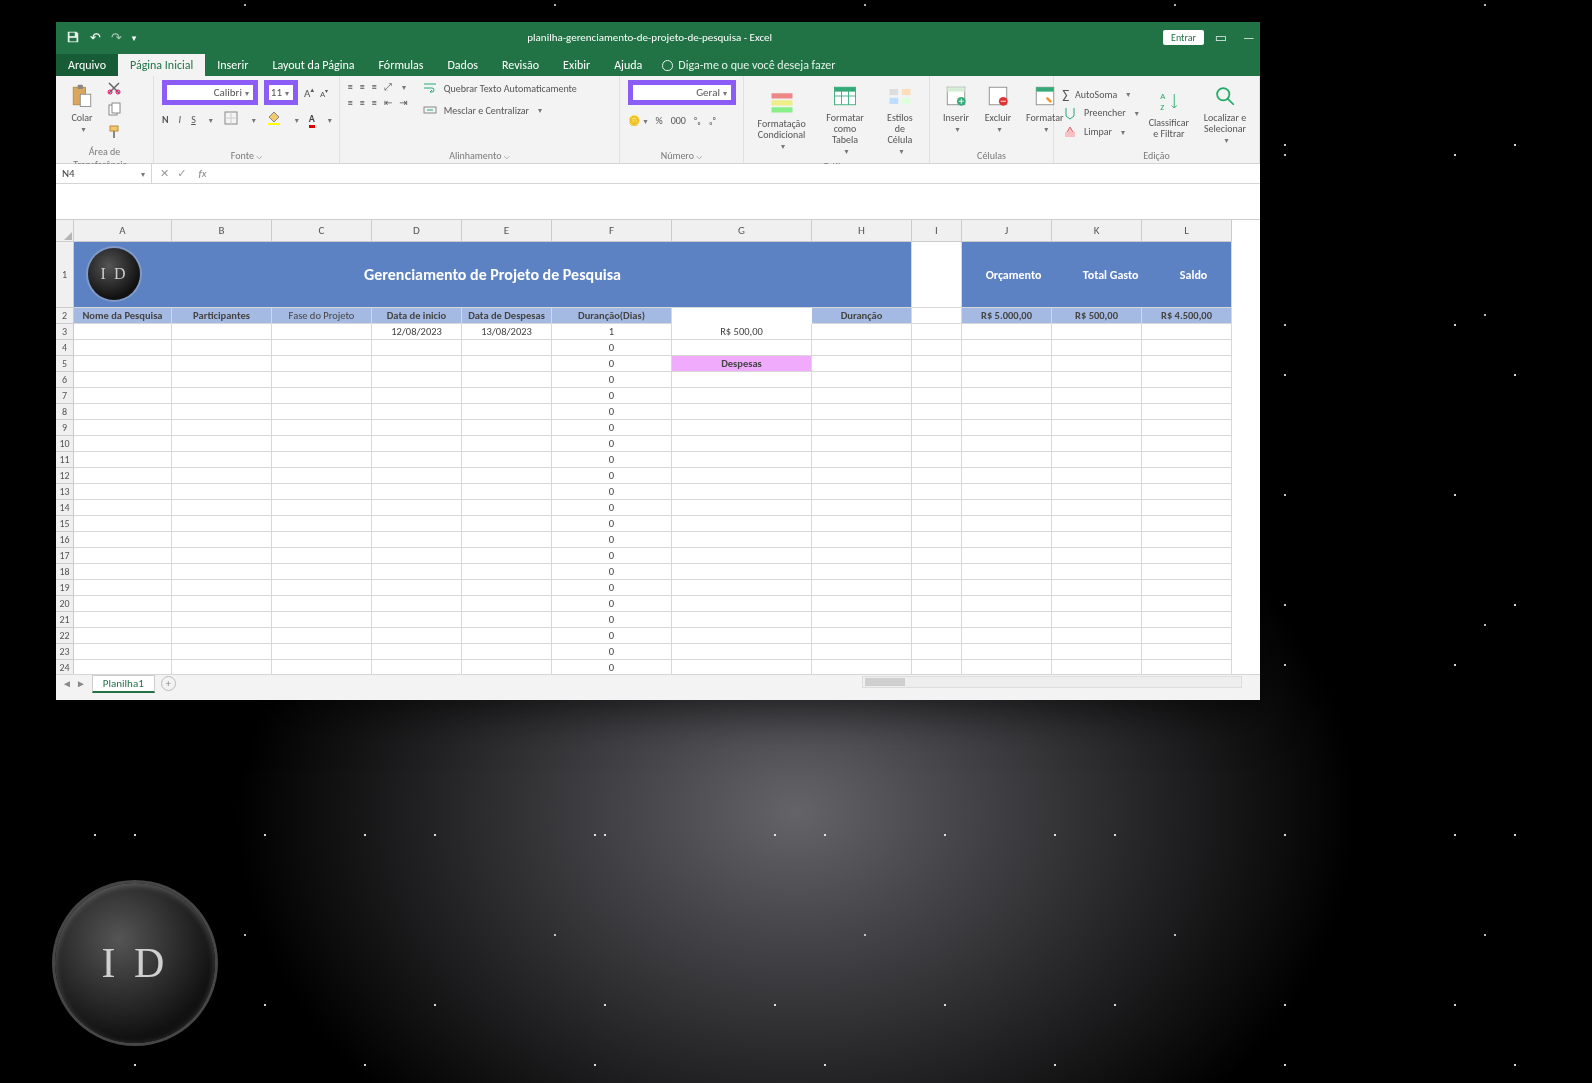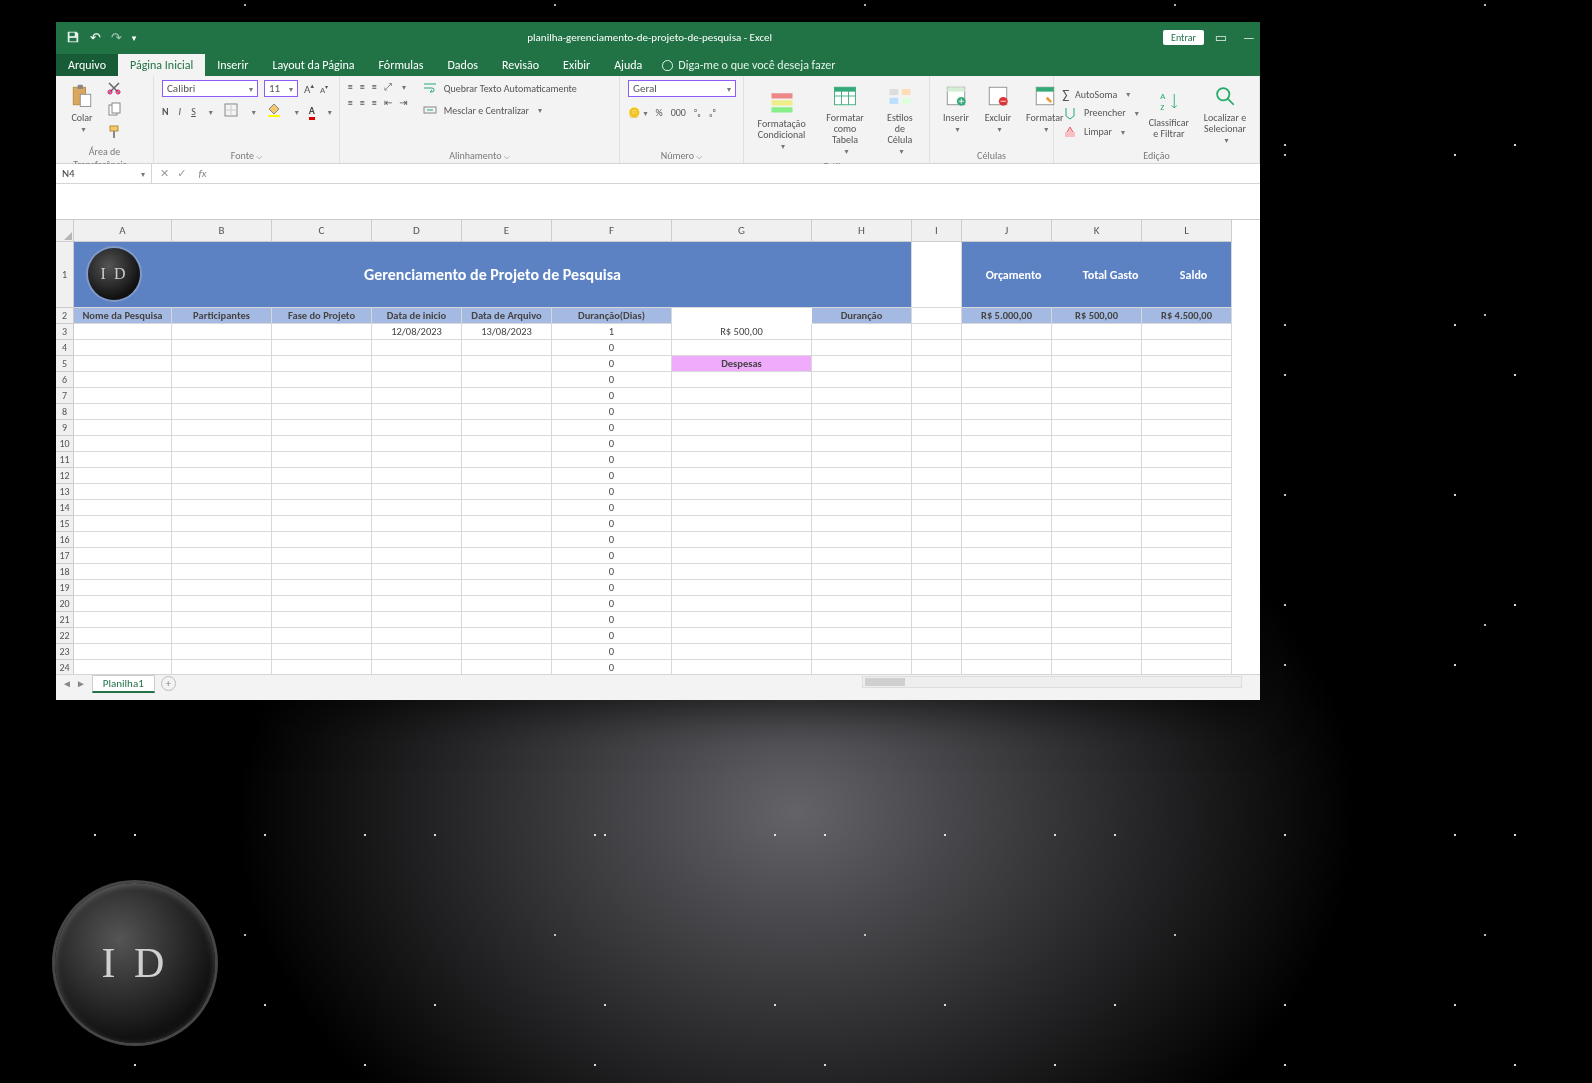--- a/index.html
+++ b/index.html
@@ -30,21 +30,21 @@
 .tab.active{background:#f3f3f3;color:#217346;}
 .tellme{display:flex;align-items:center;gap:5px;color:#e4f3ea;padding:0 8px 4px;}
 .bulb{width:11px;height:11px;border:1.2px solid #e4f3ea;border-radius:50% 50% 45% 45%;display:inline-block;}
 .ribbon{height:88px;background:#f3f3f3;border-bottom:1px solid #d5d5d5;display:flex;font-size:10px;color:#555;}
 .group{border-right:1px solid #e1e1e1;display:flex;flex-direction:column;justify-content:space-between;padding:4px 8px 1px;}
 .glabel{text-align:center;font-size:10px;color:#7a7a7a;padding-top:2px;}
 .row{display:flex;align-items:center;gap:6px;}
 .bigbtn{display:flex;flex-direction:column;align-items:center;justify-content:center;gap:2px;font-size:10px;text-align:center;line-height:1.1;padding:2px 4px;cursor:pointer;}
 .ic{width:16px;height:16px;display:inline-block;}
 .ic-lg{width:28px;height:28px;}
-.sel{border:1px solid #8b5cf6;background:#fff;padding:1px 4px;font-size:11px;display:flex;align-items:center;justify-content:space-between;}
+.sel{border:5px solid #8b5cf6;background:#fff;padding:1px 4px;font-size:11px;display:flex;align-items:center;justify-content:flex-end;}
 .dd{font-size:8px;color:#777;margin-left:3px;}
 .btn-col{display:flex;flex-direction:column;gap:3px;font-size:10px;}
 .nf{height:20px;background:#fff;border-bottom:1px solid #d5d5d5;display:flex;align-items:center;font-size:11px;}
 .namebox{width:96px;border-right:1px solid #d5d5d5;padding:0 6px;height:100%;display:flex;align-items:center;justify-content:space-between;}
 .fxbtns{display:flex;gap:8px;padding:0 8px;color:#999;}
 .fxlabel{font-style:italic;color:#888;padding:0 4px;}
 .fxbar{flex:1;}
 .fxexp{height:36px;background:#fff;border-bottom:1px solid #ccc;}
 .grid-wrap{flex:1;display:flex;overflow:hidden;}
 .corner{width:18px;height:22px;background:#f0f0f0;border-right:1px solid #ccc;border-bottom:1px solid #ccc;display:flex;align-items:flex-end;justify-content:flex-end;}
@@ -414,23 +414,23 @@
               <div class="cell" style="width:50px;"></div>
               <div class="cell" style="width:270px;background:#5c82c4;color:#fff;justify-content:space-around;font-weight:600;font-size:12px;">
                 <span>Orçamento</span>
                 <span>Total Gasto</span>
                 <span>Saldo</span>
               </div>
             </div>
             <div class="cellrow">
               <div class="cell" style="width:98px;background:#a5bae2;font-weight:700;justify-content:center;">Nome da Pesquisa</div>
               <div class="cell" style="width:100px;background:#a5bae2;font-weight:700;justify-content:center;">Participantes</div>
-              <div class="cell" style="width:100px;background:#a5bae2;font-weight:700;justify-content:center;">Fase do Projeto</div>
+              <div class="cell" style="width:100px;background:#a5bae2;font-weight:400;justify-content:center;">Fase do Projeto</div>
               <div class="cell" style="width:90px;background:#a5bae2;font-weight:700;justify-content:center;">Data de inicio</div>
-              <div class="cell" style="width:90px;background:#a5bae2;font-weight:700;justify-content:center;">Data de Arquivo</div>
+              <div class="cell" style="width:90px;background:#a5bae2;font-weight:700;justify-content:center;">Data de Despesas</div>
               <div class="cell" style="width:120px;background:#a5bae2;font-weight:700;justify-content:center;">Duranção(Dias)</div>
               <div class="cell" style="width:140px;background:#f0abfc;font-weight:700;justify-content:center;margin-top:48px;">Despesas</div>
               <div class="cell" style="width:100px;background:#a5bae2;font-weight:700;justify-content:center;">Duranção</div>
               <div class="cell" style="width:50px;"></div>
               <div class="cell" style="width:90px;background:#a5bae2;font-weight:700;justify-content:center;">R$ 5.000,00</div>
               <div class="cell" style="width:90px;background:#a5bae2;font-weight:700;justify-content:center;">R$ 500,00</div>
               <div class="cell" style="width:90px;background:#a5bae2;font-weight:700;justify-content:center;">R$ 4.500,00</div>
             </div>
             <div class="cellrow">
               <div class="cell" style="width:98px;justify-content:flex-start;"></div>

